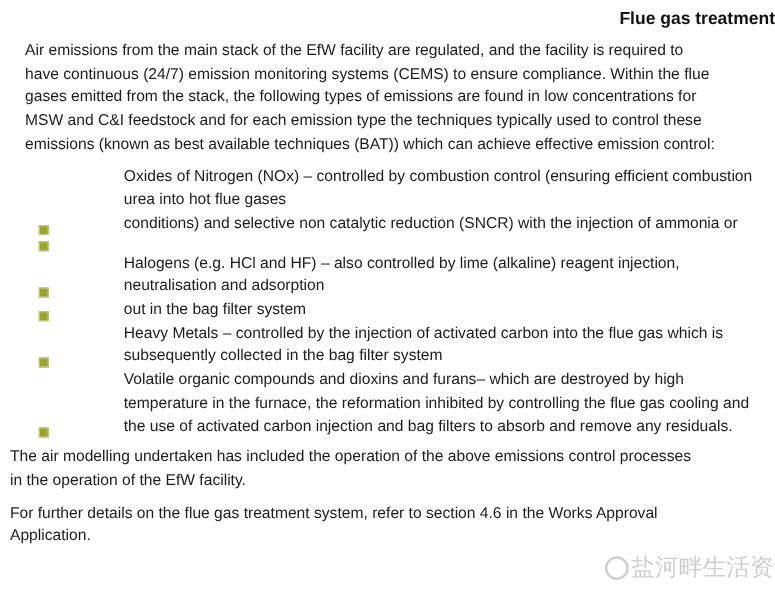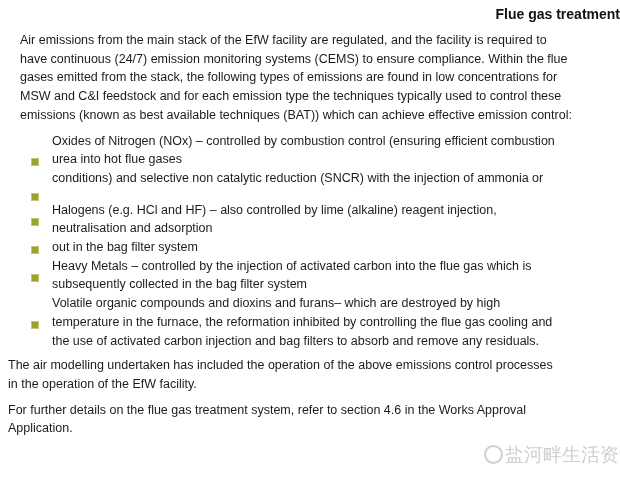--- a/index.html
+++ b/index.html
@@ -20,21 +20,21 @@
     font-size:14px;
     font-weight:bold;
     line-height:15px;
     margin:0 0 9px 0;
     color:#111111;
     text-align:right;
   }
   .ln { display:block; white-space:nowrap; }
   .para { margin:0 0 7px 12px; }
   .bullet-list { list-style:none; margin:0 0 6px 0; padding:0; }
-  .bullet-item { display:flex; align-items:center; }
+  .bullet-item { display:flex; align-items:flex-end;gap:47px; }
   .bullet-marker {
     flex:0 0 auto;
     width:8px; height:8px;
     background:#9ba32e;
     border:1px solid #c3c878;
     margin:5px 13px 0 23px;
   }
   .bullet-text { flex:1 1 auto; }
   .closing { margin:0 0 7px 0; }
   .watermark {

